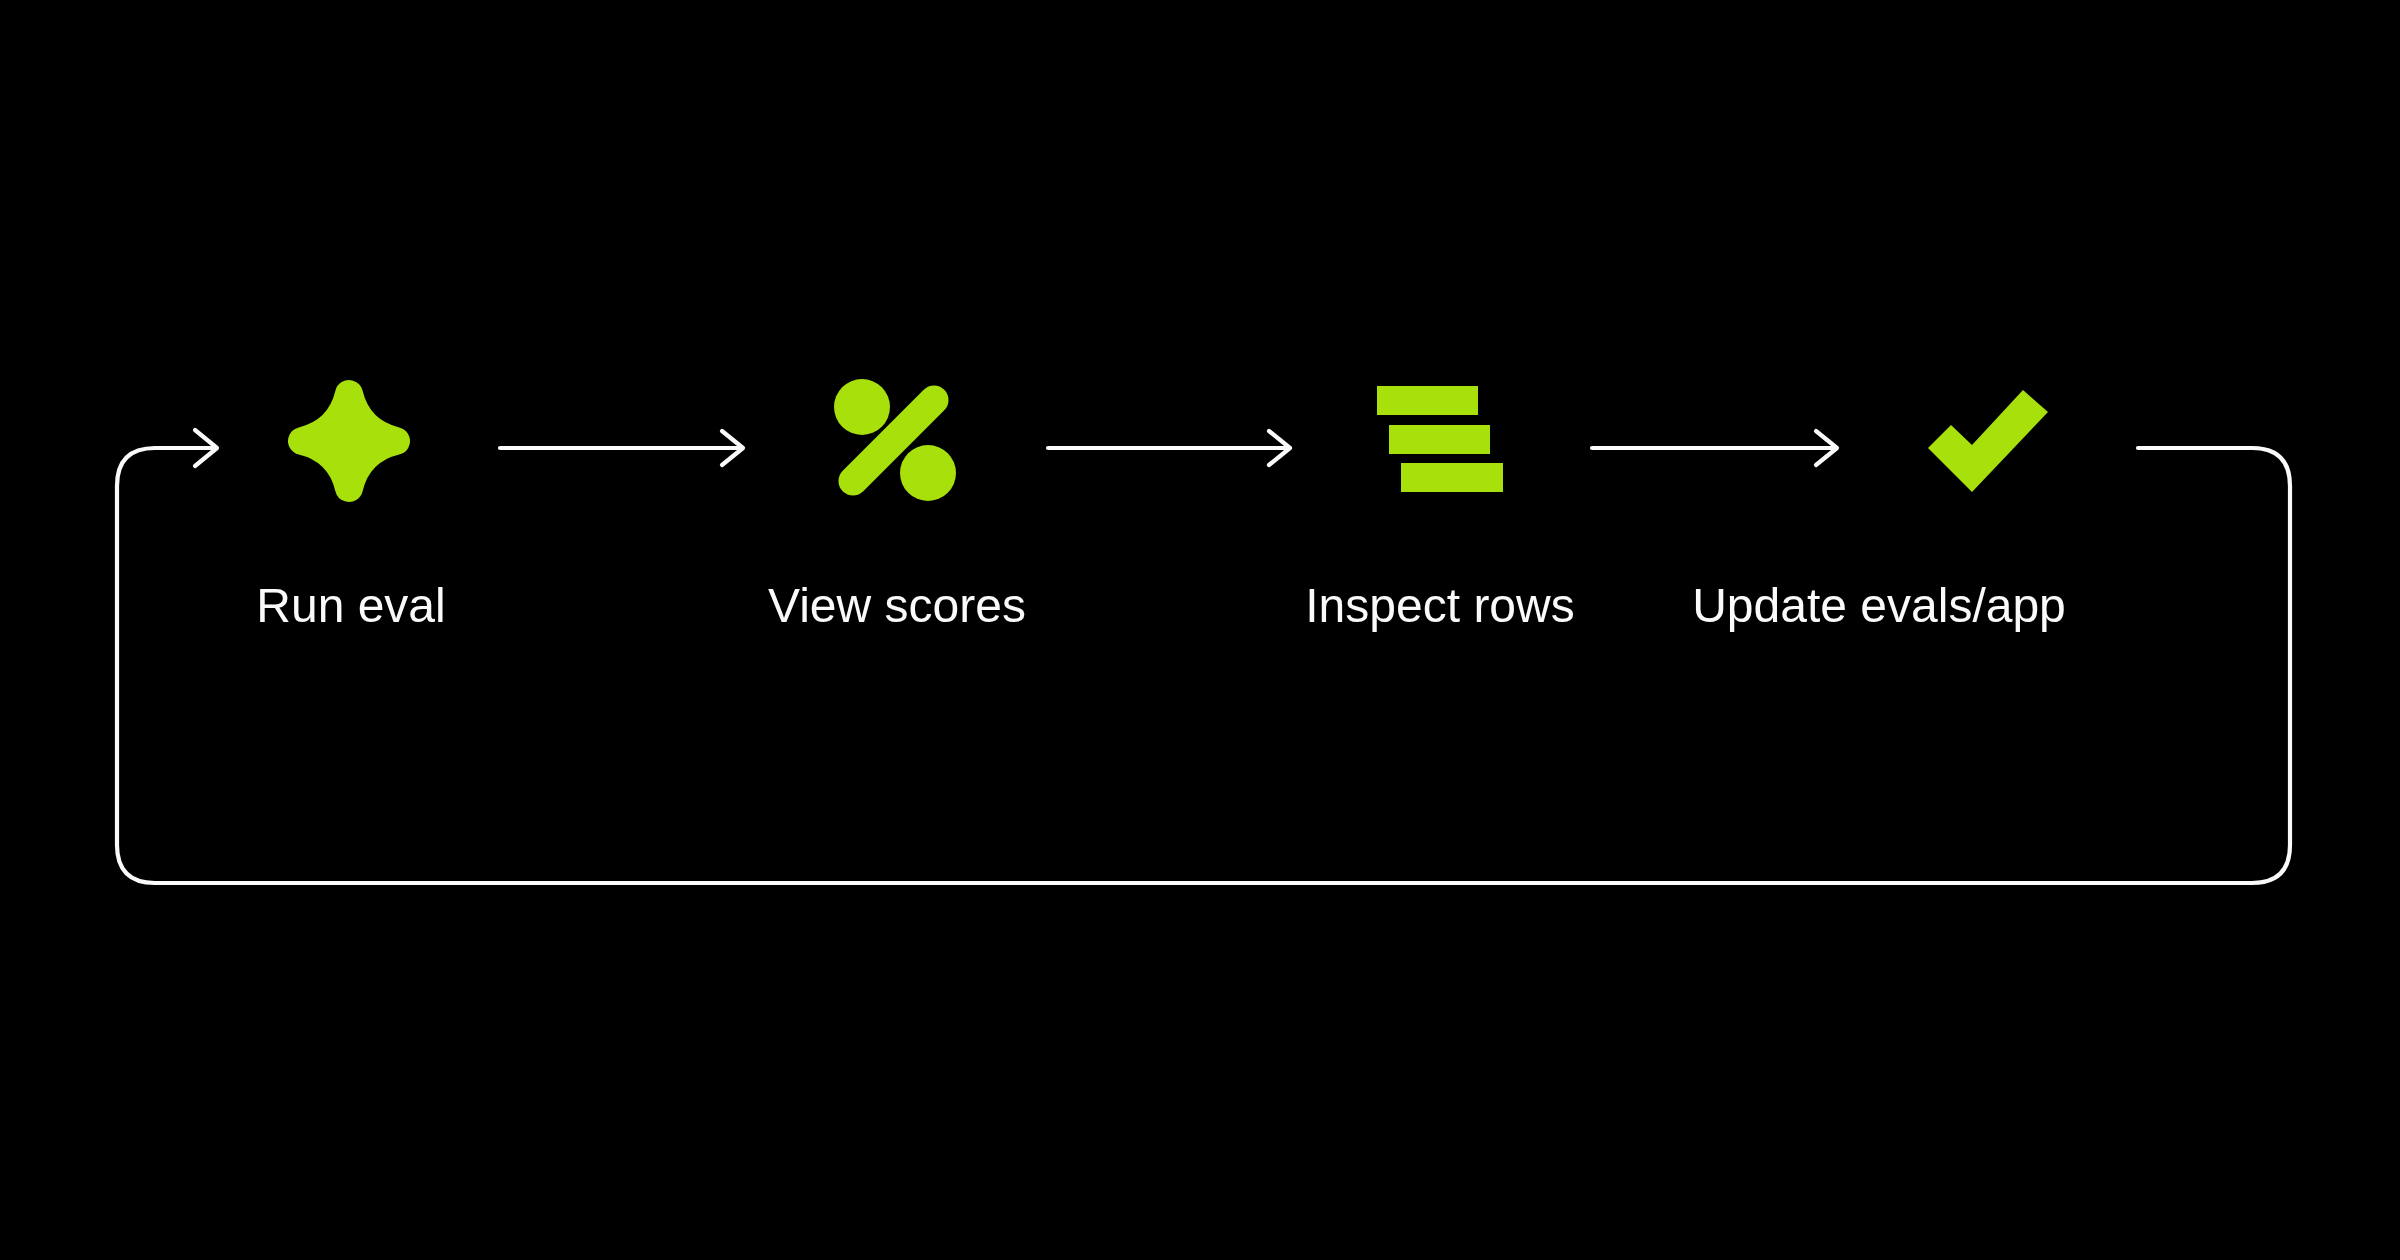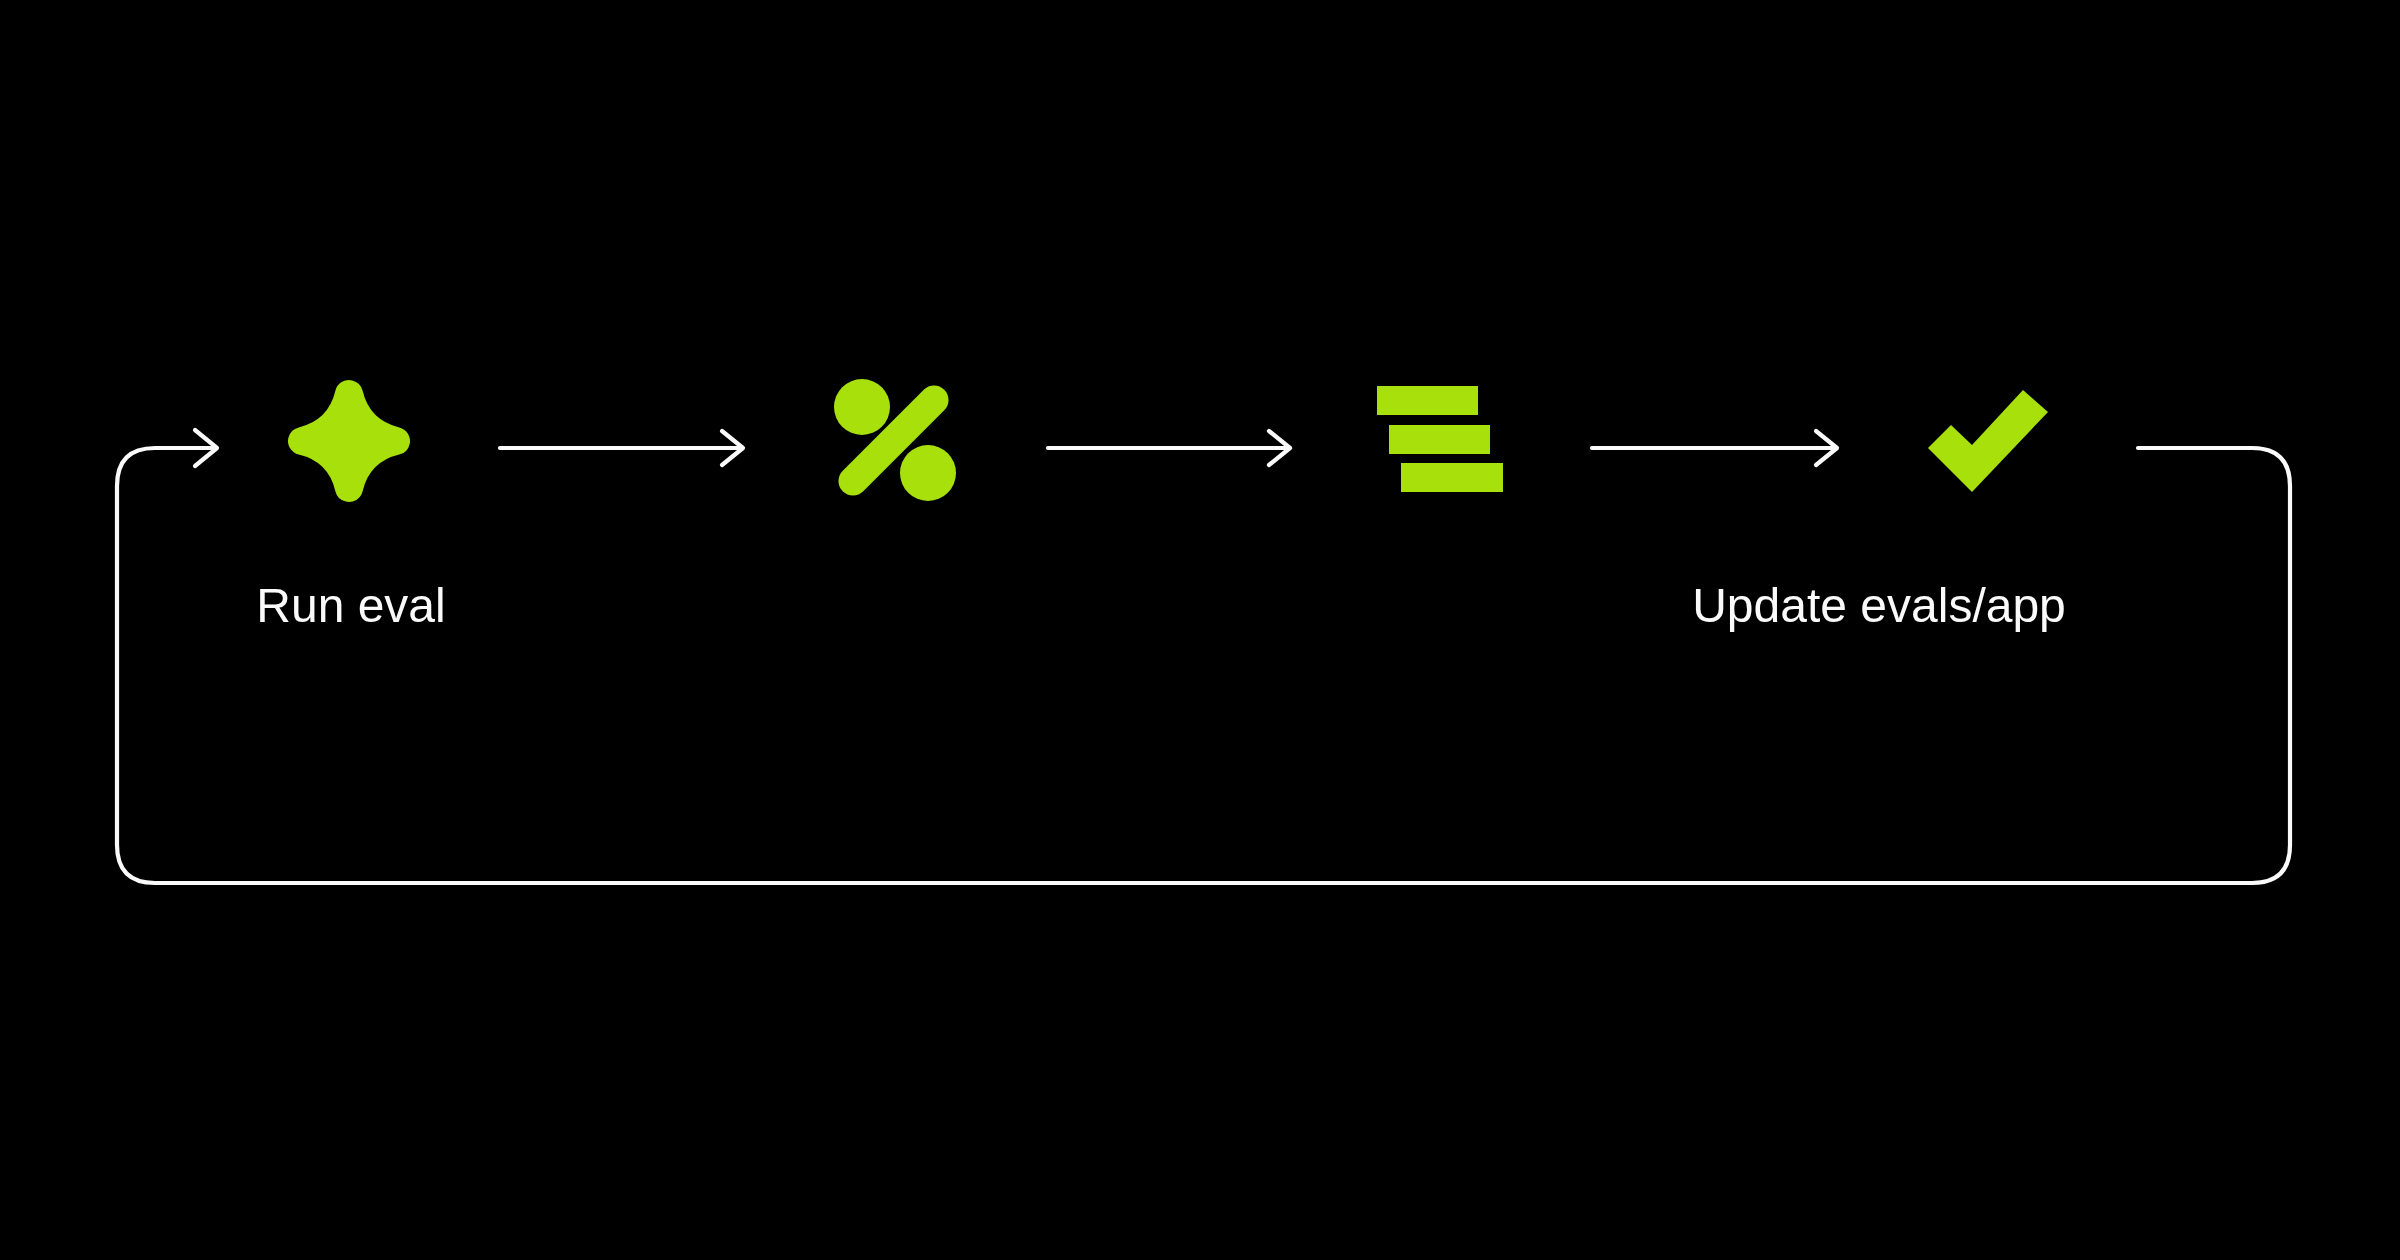--- a/index.html
+++ b/index.html
@@ -107,15 +107,17 @@
       <rect class="accent-fill" x="1389" y="425" width="101" height="29"></rect>
       <rect class="accent-fill" x="1401" y="463" width="102" height="29"></rect>
     </g>
 
     <g>
       <polygon class="accent-fill" points="1928,448 1972,492 2048,412 2023,390 1972,445 1951,425"></polygon>
     </g>
   </svg>
 
   <div class="step-label label-1">Run eval</div>
+  <div class="step-label label-2">View scores</div>
+  <div class="step-label label-3">Inspect rows</div>
   <div class="step-label label-4">Update evals/app</div>
 
 </div>
 
 </body></html>

